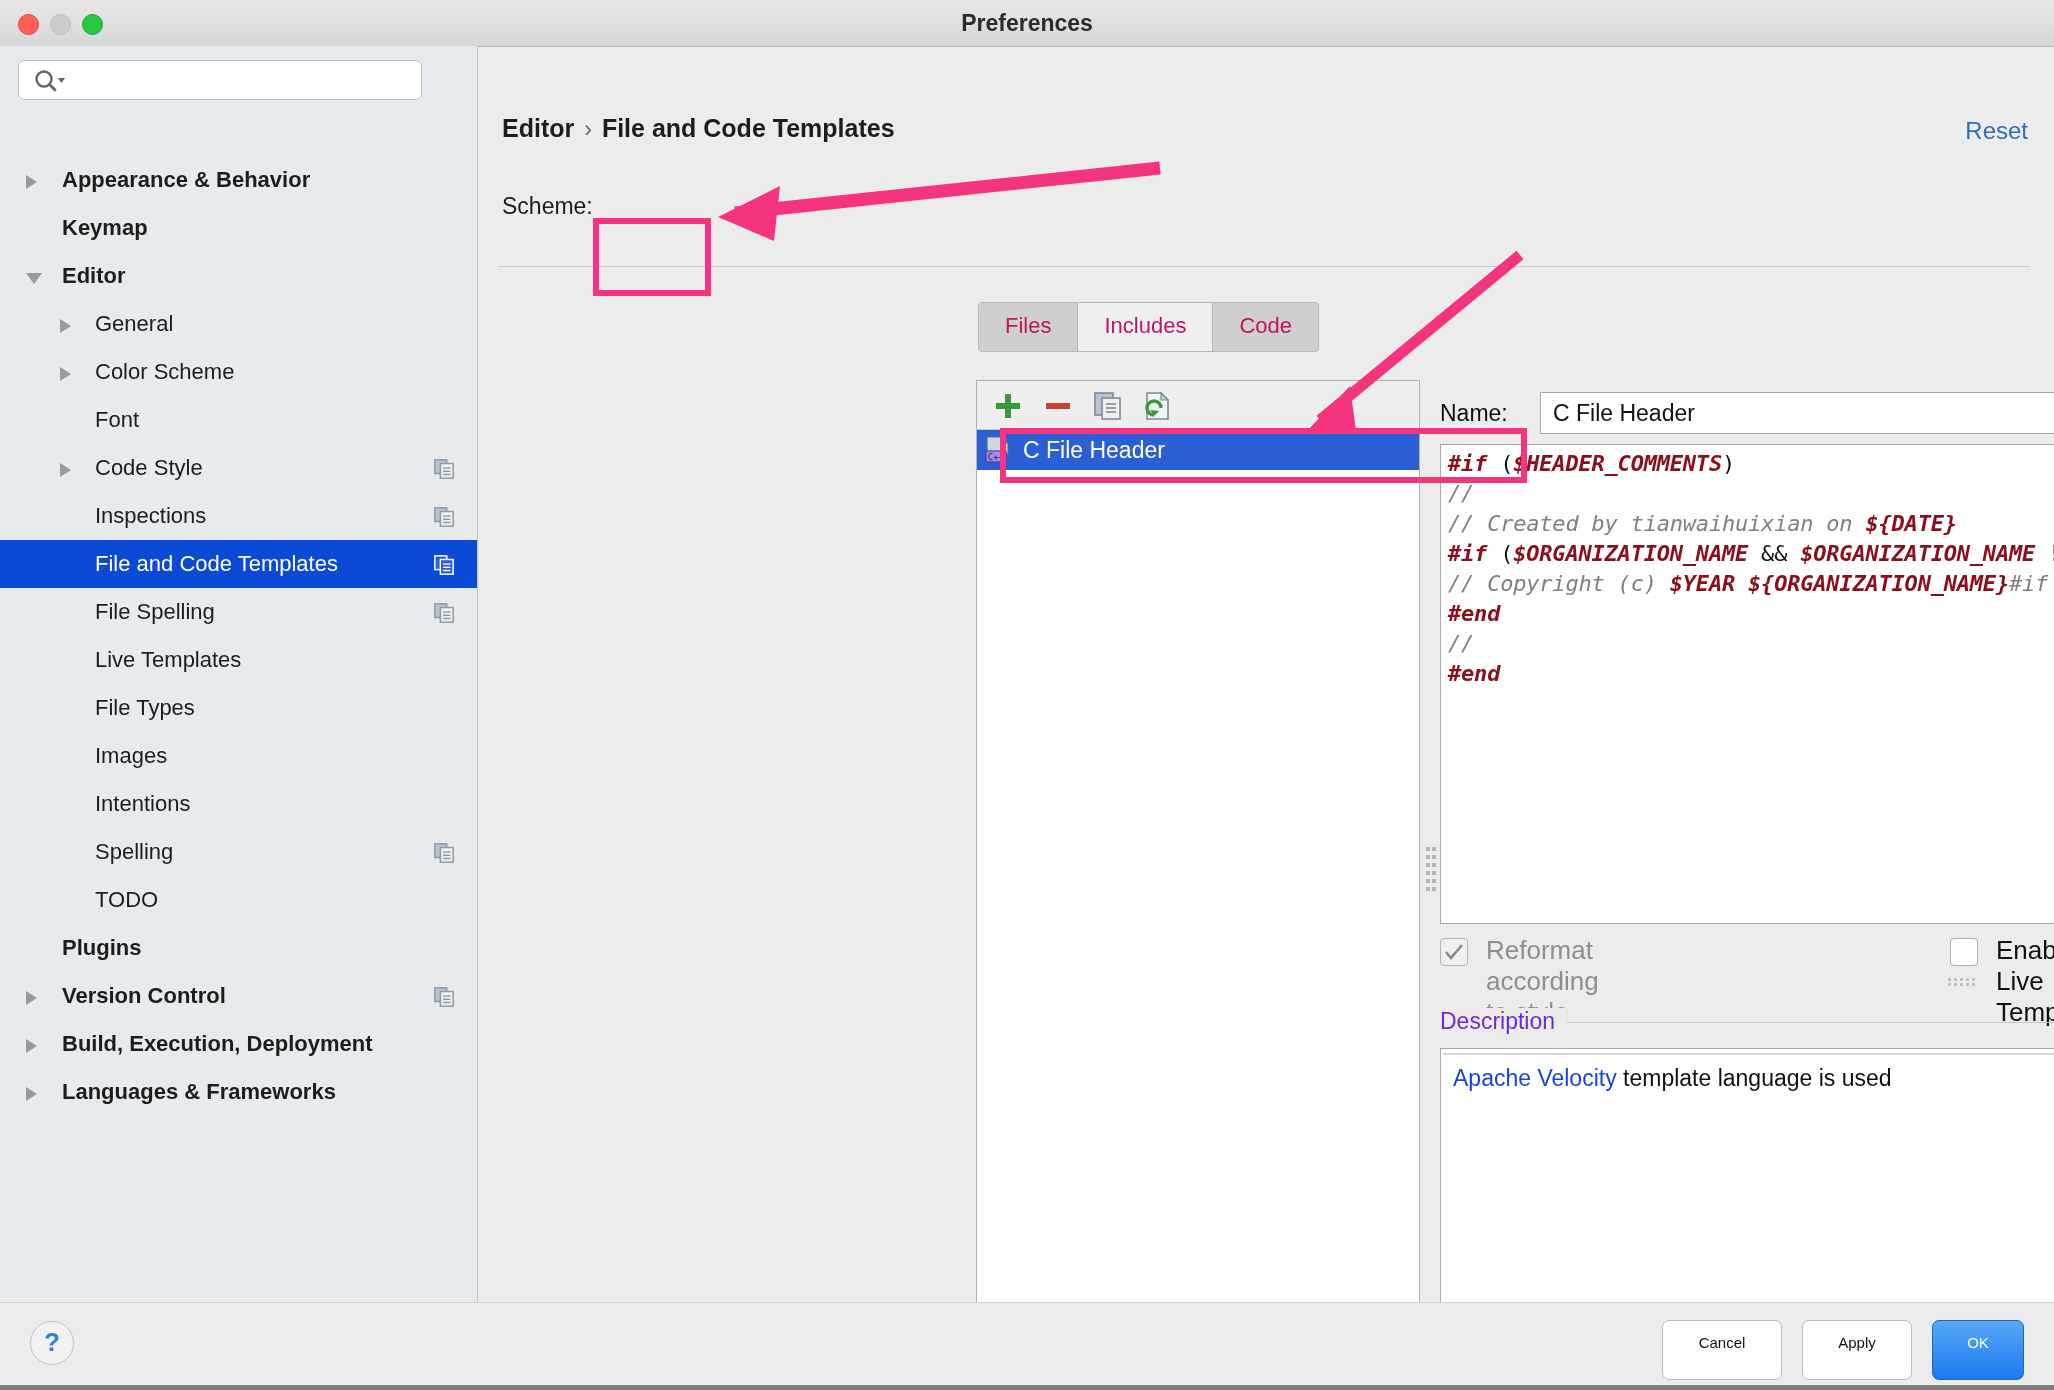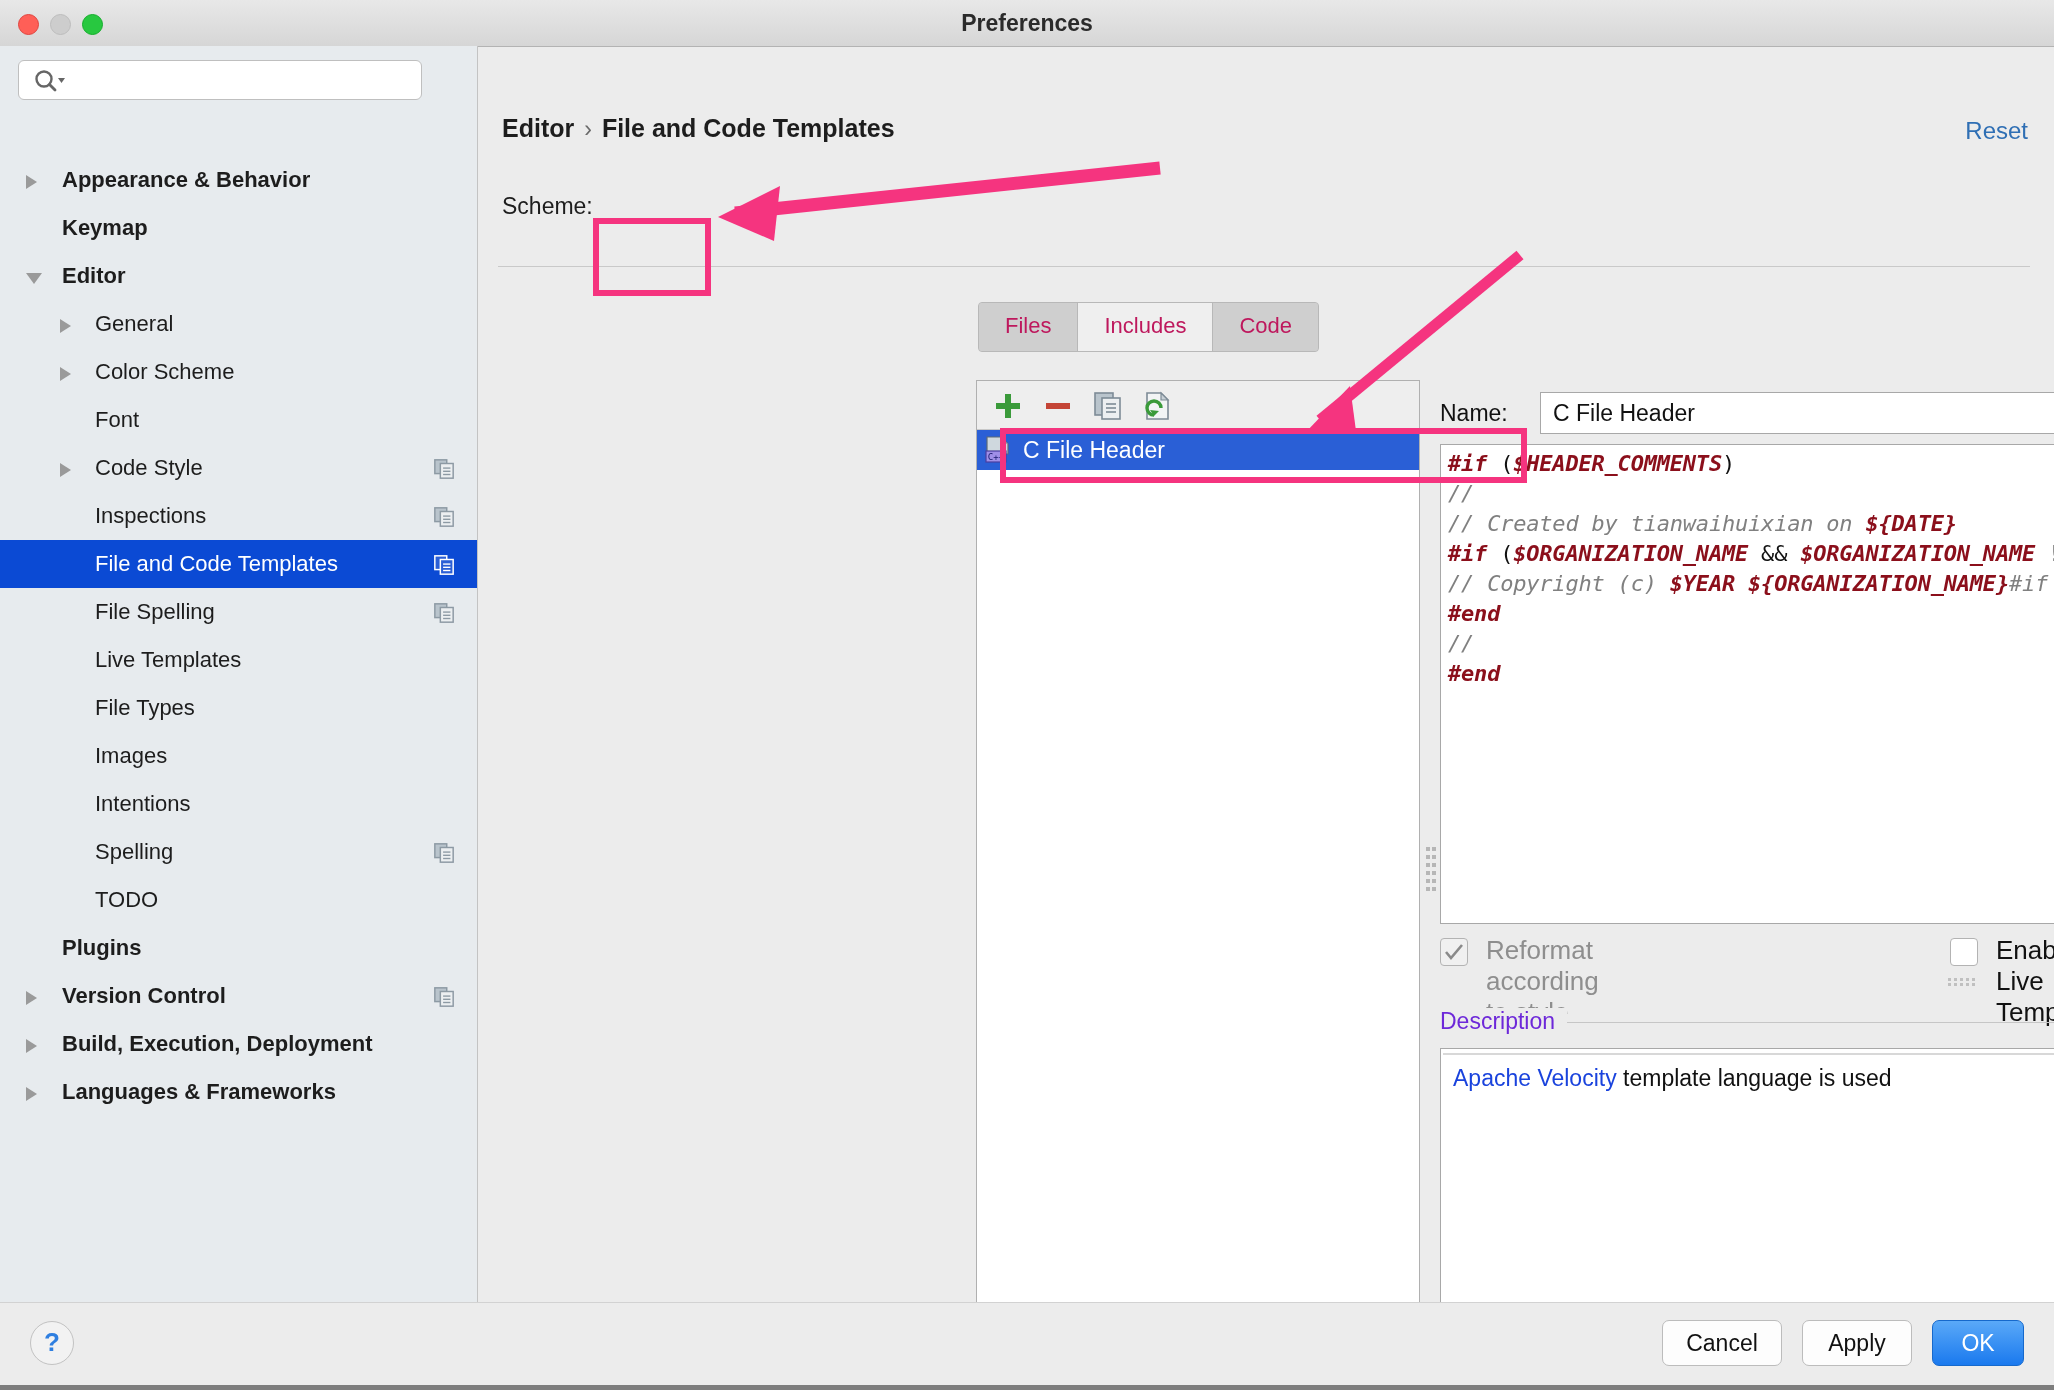--- a/index.html
+++ b/index.html
@@ -364,24 +364,24 @@
     border: 1px solid #c2c2c2;
     text-align: center;
     line-height: 40px;
     font-size: 26px;
     font-weight: bold;
     color: #2f7fe0;
   }
   .btn {
     position: absolute;
     top: 17px;
-    height: 46px;
+    height: 60px;
     line-height: 44px;
     text-align: center;
-    font-size: 23px;
+    font-size: 15px;
     border-radius: 7px;
     box-sizing: border-box;
   }
   .btn.plain {
     background: #fdfdfd;
     border: 1px solid #bcbcbc;
     color: #111;
   }
   .btn.primary {
     background: linear-gradient(to bottom, #5aa9f8 0%, #1a79ee 100%);

